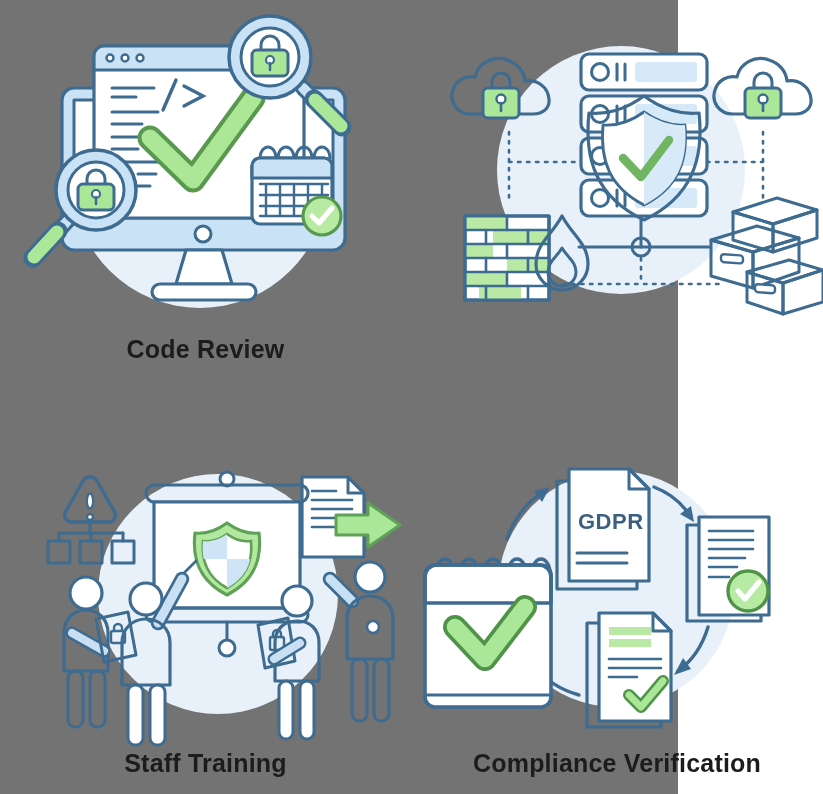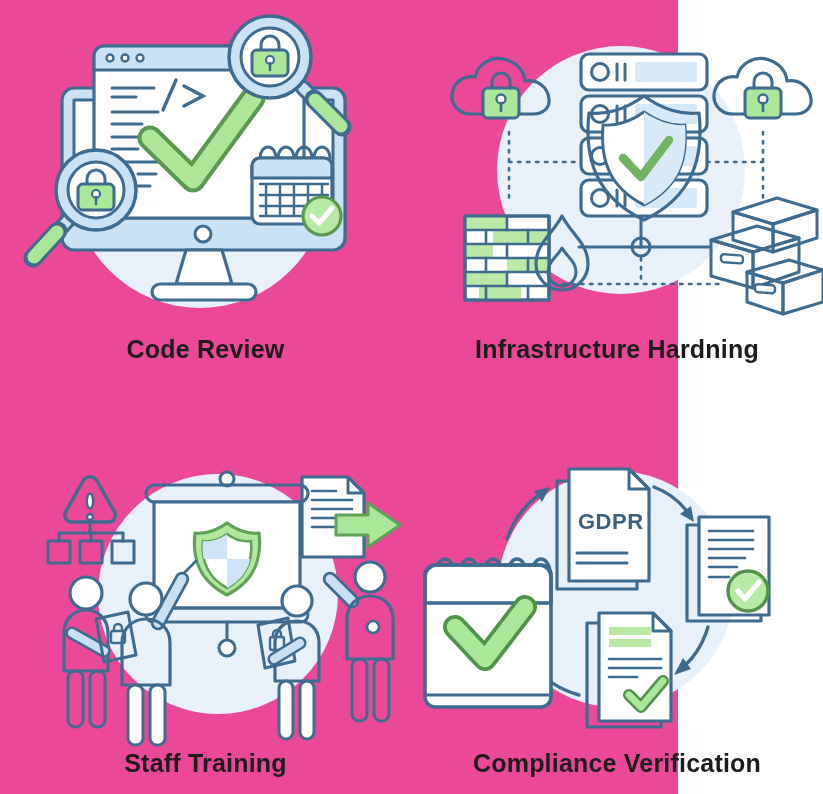--- a/index.html
+++ b/index.html
@@ -1,17 +1,17 @@
 <!DOCTYPE html>
 <html><head>
 <meta charset="utf-8">
 <style>
   html,body{margin:0;padding:0;background:#ffffff;}
   body{width:823px;height:794px;font-family:"Liberation Sans",sans-serif;overflow:hidden;}
-  .grid{display:grid;grid-template-columns:411px 412px;grid-template-rows:397px 397px;width:678px;height:794px;background:#ec4899;}
+  .grid{display:grid;grid-template-columns:411px 412px;grid-template-rows:397px 397px;width:678px;height:794px;background:#737373;}
   .cell{position:relative;}
   .cell svg{position:absolute;left:0;top:0;}
   .cell.r2 svg{top:22px;}
   .label{position:absolute;width:100%;text-align:center;font-size:25px;font-weight:600;color:#1c1c1c;letter-spacing:.2px;}
   .r1 .label{top:335px;}
   .r2 .label{top:352px;}
   
   .o{stroke:#3e6b90;stroke-width:3.2;fill:none;stroke-linecap:round;stroke-linejoin:round;}
   .fw{fill:#ffffff;}
   .fb{fill:#c9e2f5;}
@@ -226,21 +226,20 @@
           <path d="M300,240 L342,252 L342,288 L300,276 Z"></path>
           <path d="M342,252 L388,238 L388,272 L342,288 Z"></path>
           <path d="M336,272 L378,260 L412,270 L372,283 Z"></path>
           <path d="M336,272 L372,283 L372,314 L336,302 Z"></path>
           <path d="M372,283 L412,270 L412,302 L372,314 Z"></path>
         </g>
         <rect x="310" y="254" width="22" height="8" rx="3" class="o fw" style="stroke-width:2.4;" transform="skewY(4)" transform-origin="310 254"></rect>
         <rect x="344" y="284" width="20" height="8" rx="3" class="o fw" style="stroke-width:2.4;" transform="skewY(4)" transform-origin="344 284"></rect>
       </g>
     </svg>
-    <div class="label">Infrastructure Hardning</div>
   </div>
 
   <div class="cell r2">
     <svg width="412" height="340" viewBox="0 0 412 340">
       <circle cx="218" cy="175" r="120" fill="#e8f1fa"></circle>
 
       <g>
         <g class="o" style="stroke-width:3;">
           <line x1="90" y1="106" x2="90" y2="114"></line>
           <line x1="59" y1="114" x2="123" y2="114"></line>

